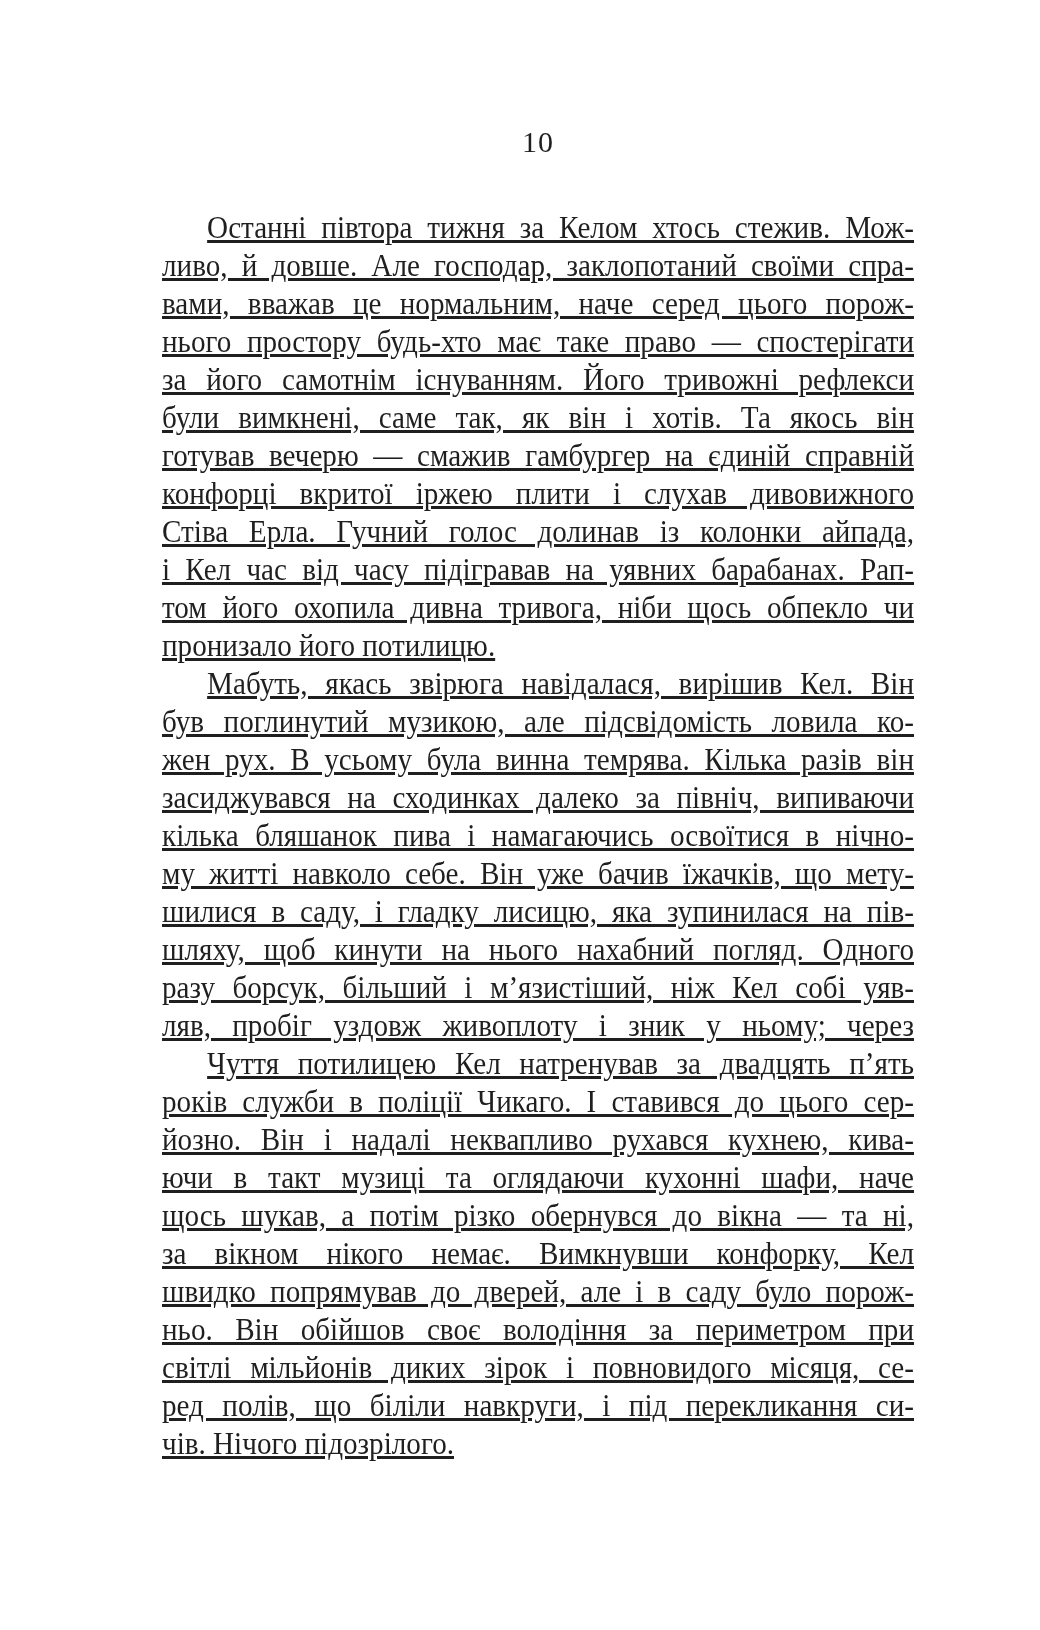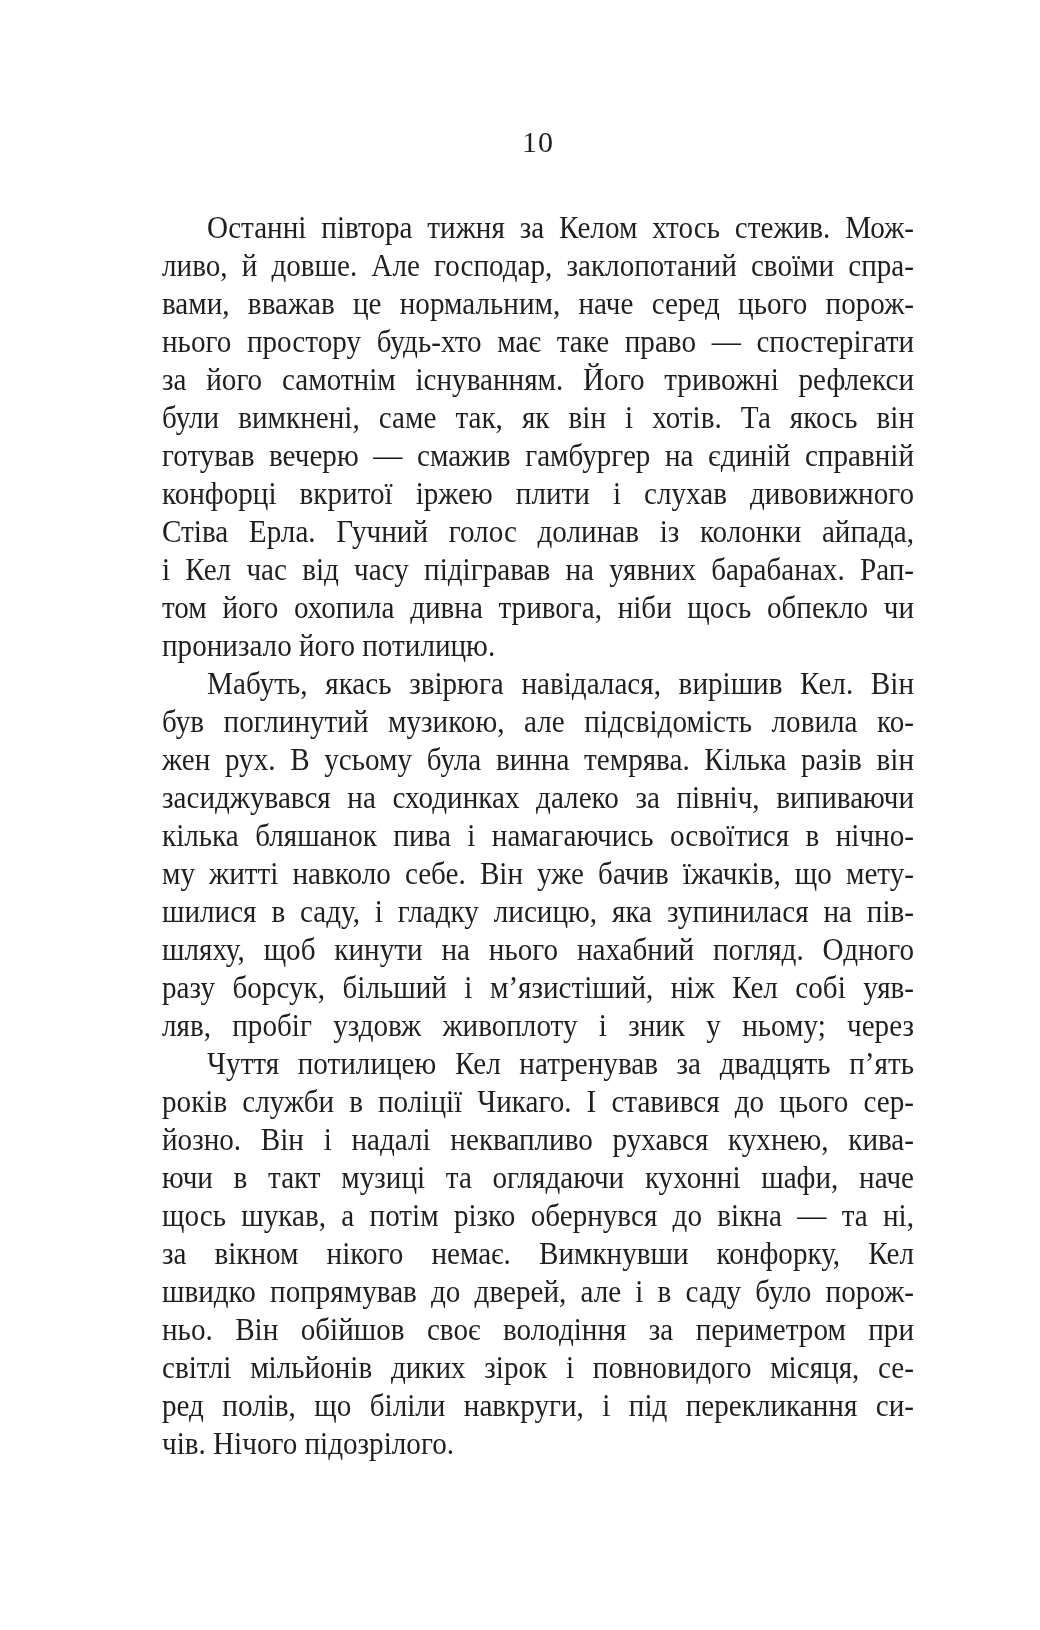--- a/index.html
+++ b/index.html
@@ -37,20 +37,21 @@
   .text-block {
     position: absolute;
     top: 209px;
     left: 162px;
     width: 800px;
     font-size: 31px;
     line-height: 38px;
   }
   .paragraph {
     margin: 0;
+    text-decoration: underline;
   }
   .line {
     width: 800px;
     height: 38px;
     white-space: nowrap;
     text-align: justify;
     text-align-last: justify;
     transform: scaleX(0.94);
     transform-origin: 0 50%;
   }

